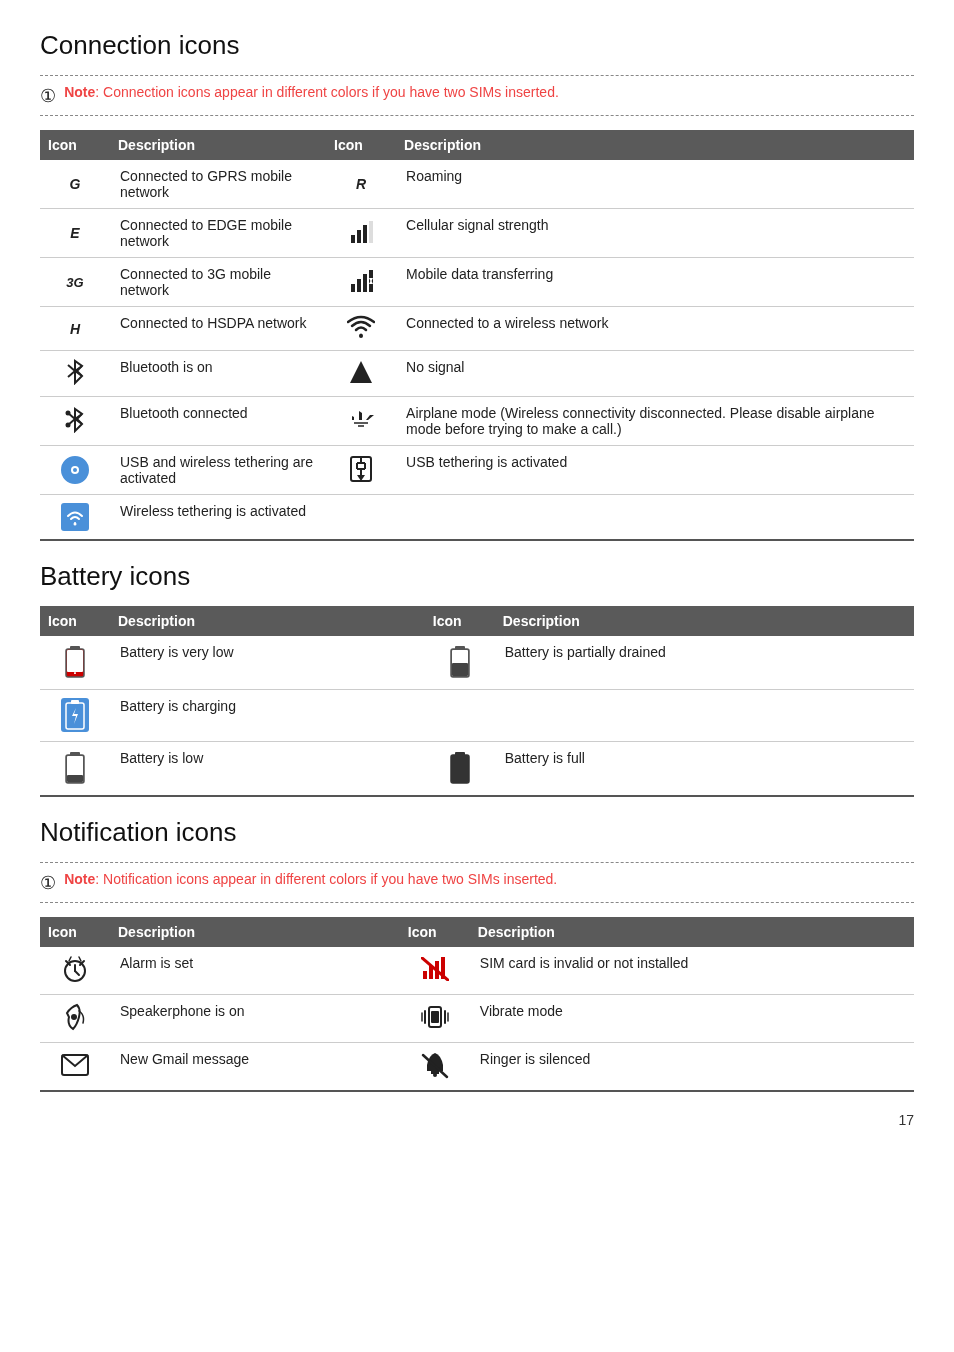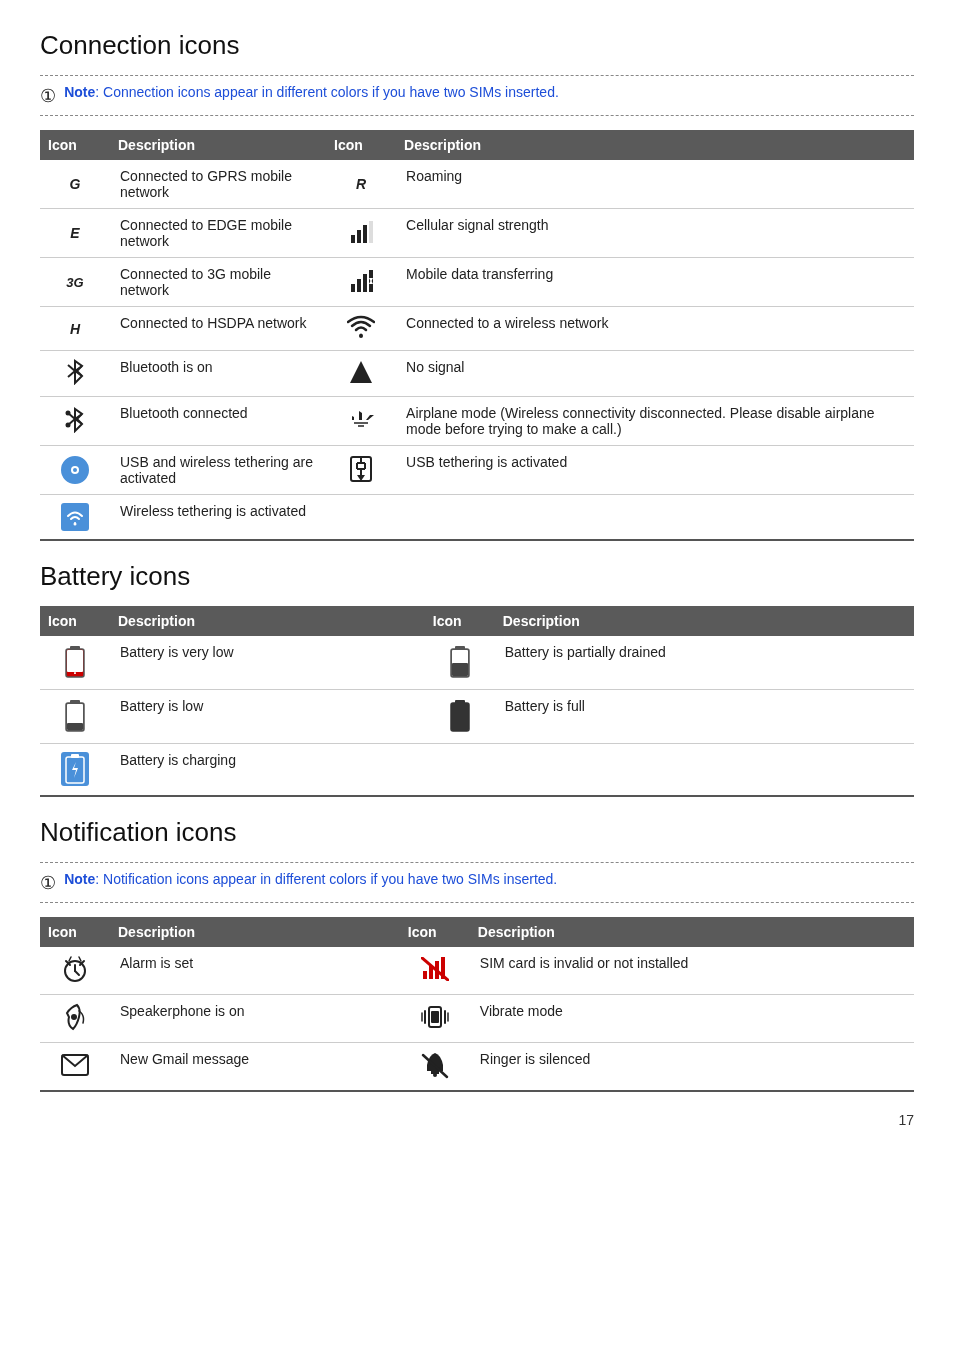--- a/index.html
+++ b/index.html
@@ -27,21 +27,21 @@
       gap: 8px;
     }
     .note-icon {
       font-size: 18px;
       color: #222;
       margin-top: 1px;
       flex-shrink: 0;
     }
     .note-text {
       font-size: 14px;
-      color: #1d4ed8;
+      color: #ef4444;
     }
     .note-text strong { font-weight: bold; }
 
     table {
       width: 100%;
       border-collapse: collapse;
       margin-bottom: 20px;
     }
     thead tr {
       background: #5a5a5a;
@@ -273,50 +273,50 @@
             <rect x="5" y="2" width="10" height="4" rx="1" fill="#555"></rect>
             <rect x="2" y="6" width="16" height="26" fill="#fff" rx="1"></rect>
             <rect x="2" y="19" width="16" height="13" fill="#444" rx="1"></rect>
           </svg>
         </td>
         <td>Battery is partially drained</td>
       </tr>
 
       <tr>
         <td>
-          <svg width="20" height="34" viewBox="0 0 20 34">
-            <rect x="1" y="5" width="18" height="28" rx="2" fill="#555" stroke="#555" stroke-width="1.5"></rect>
-            <rect x="5" y="2" width="10" height="4" rx="1" fill="#555"></rect>
-            <rect x="2" y="6" width="16" height="26" fill="#fff" rx="1"></rect>
-            <rect x="2" y="25" width="16" height="7" fill="#444" rx="1"></rect>
-          </svg>
-        </td>
-        <td>Battery is low</td>
-        <td>
-          <svg width="20" height="34" viewBox="0 0 20 34">
-            <rect x="1" y="5" width="18" height="28" rx="2" fill="#333" stroke="#333" stroke-width="1.5"></rect>
-            <rect x="5" y="2" width="10" height="4" rx="1" fill="#333"></rect>
-          </svg>
-        </td>
-        <td>Battery is full</td>
-      </tr>
-
-      <tr>
-        <td>
           <div style="display:inline-flex; align-items:center; justify-content:center; width:28px; height:34px; background:#4a90d9; border-radius:3px; position:relative;">
             <svg width="20" height="30" viewBox="0 0 20 30">
               <rect x="1" y="3" width="18" height="26" rx="2" fill="#4a90d9" stroke="#fff" stroke-width="1.5"></rect>
               <rect x="6" y="0" width="8" height="4" rx="1" fill="#fff"></rect>
               <polygon points="11,8 7,16 11,16 9,24 13,14 9,14" fill="#fff"></polygon>
             </svg>
           </div>
         </td>
         <td>Battery is charging</td>
         <td></td>
         <td></td>
+      </tr>
+
+      <tr>
+        <td>
+          <svg width="20" height="34" viewBox="0 0 20 34">
+            <rect x="1" y="5" width="18" height="28" rx="2" fill="#555" stroke="#555" stroke-width="1.5"></rect>
+            <rect x="5" y="2" width="10" height="4" rx="1" fill="#555"></rect>
+            <rect x="2" y="6" width="16" height="26" fill="#fff" rx="1"></rect>
+            <rect x="2" y="25" width="16" height="7" fill="#444" rx="1"></rect>
+          </svg>
+        </td>
+        <td>Battery is low</td>
+        <td>
+          <svg width="20" height="34" viewBox="0 0 20 34">
+            <rect x="1" y="5" width="18" height="28" rx="2" fill="#333" stroke="#333" stroke-width="1.5"></rect>
+            <rect x="5" y="2" width="10" height="4" rx="1" fill="#333"></rect>
+          </svg>
+        </td>
+        <td>Battery is full</td>
       </tr>
     </tbody>
   </table>
 </div>
 
 <div class="section-gap">
   <h2>Notification icons</h2>
 
   <div class="note-box">
     <span class="note-icon">①</span>

